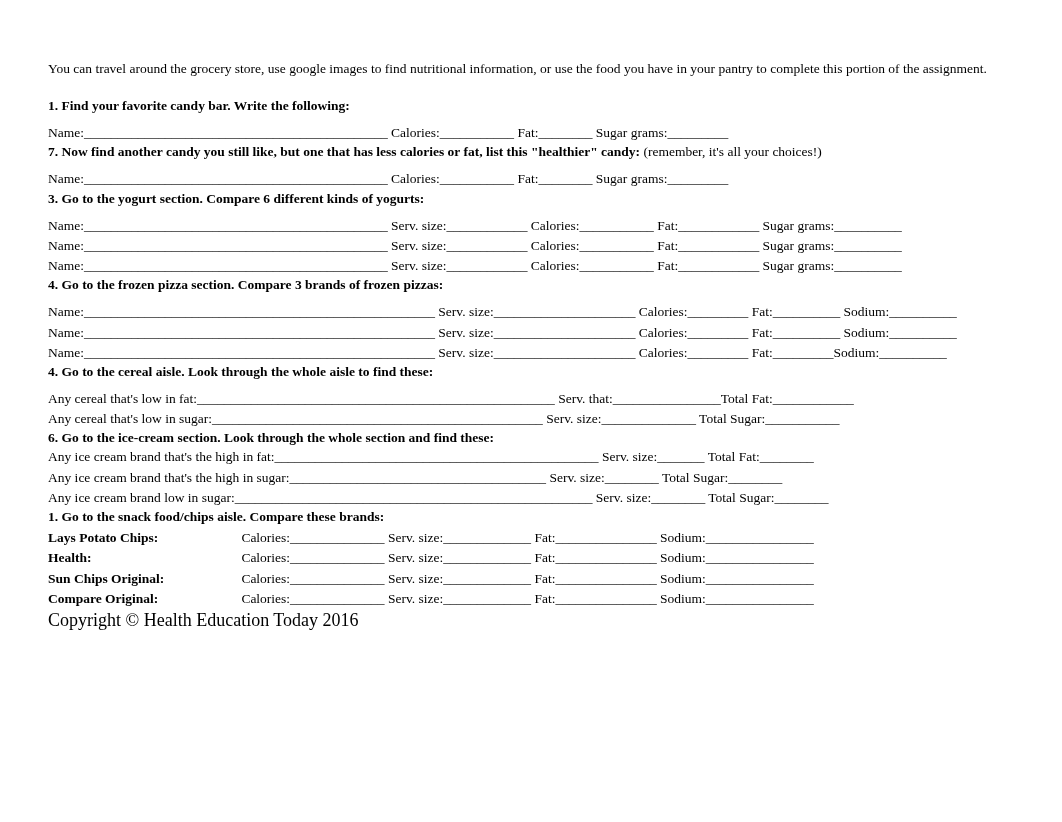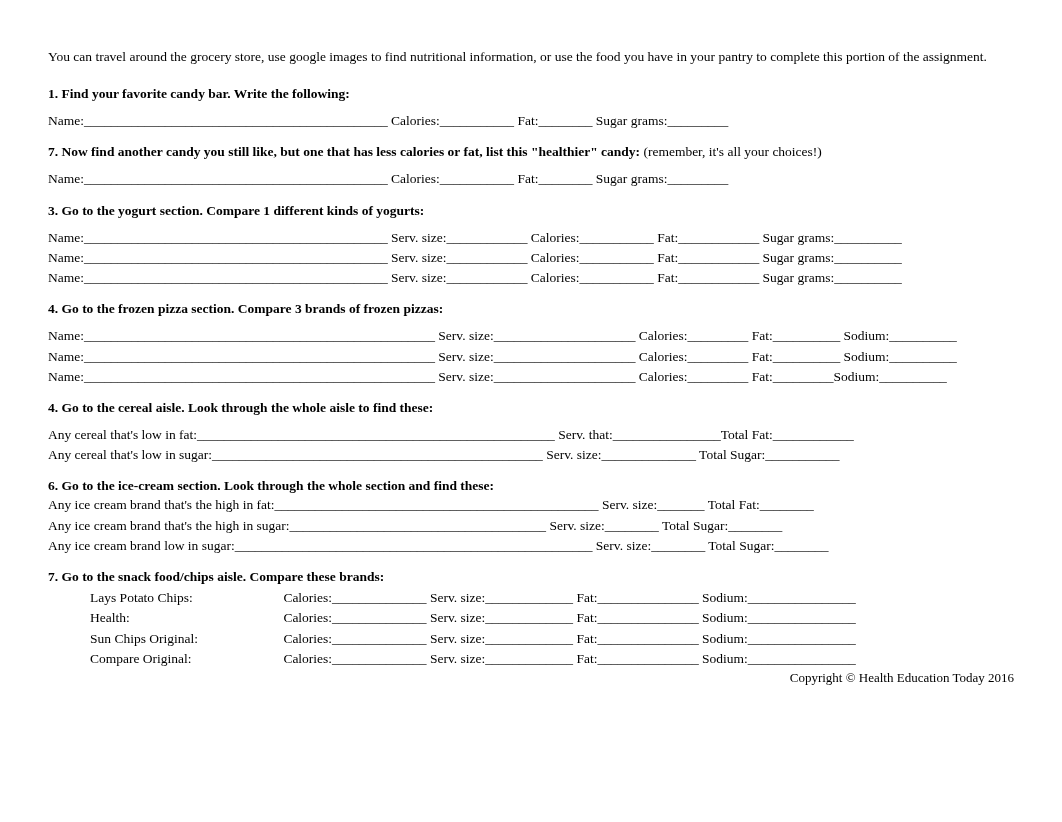--- a/index.html
+++ b/index.html
@@ -8,80 +8,79 @@
     color: #000;
     background: #fff;
     margin: 0;
     padding: 48px 48px 30px 48px;
     width: 1062px;
     box-sizing: border-box;
   }
   .intro {
     margin-bottom: 20px;
     line-height: 1.35;
+    margin-top: 12px;
   }
   .qhead {
     font-weight: bold;
-    margin-top: 14px;
+    margin-top: 2px;
     margin-bottom: 10px;
   }
   .qhead .nonbold {
     font-weight: normal;
   }
   .line {
     margin: 2px 0;
     line-height: 1.35;
   }
   .section6-followup {
     margin-top: 2px;
   }
   .brand-label {
     display: inline-block;
     width: 190px;
-    font-weight: normal;
-    margin-left: 42px;
+    font-weight: bold;
   }
   .footer {
-    text-align: right;
-    font-size: 13px;
+    font-size: 18px;
   }
 </style>
 </head>
 <body>
 
 <div class="intro">You can travel around the grocery store, use google images to find nutritional information, or use the food you have in your pantry to complete this portion of the assignment.</div>
 
 <div class="qhead">1. Find your favorite candy bar. Write the following:</div>
 <div class="line">Name:_____________________________________________ Calories:___________ Fat:________ Sugar grams:_________</div>
 
 <div class="qhead">
   <span>7. Now find another candy you still like, but one that has less calories or fat, list this "healthier" candy:</span><span class="nonbold">   (remember, it's all your choices!)</span>
 </div>
 <div class="line">Name:_____________________________________________ Calories:___________ Fat:________ Sugar grams:_________</div>
 
-<div class="qhead">3. Go to the yogurt section. Compare 1 different kinds of yogurts:</div>
+<div class="qhead">3. Go to the yogurt section. Compare 6 different kinds of yogurts:</div>
 <div class="line">Name:_____________________________________________ Serv. size:____________ Calories:___________ Fat:____________ Sugar grams:__________</div>
 <div class="line">Name:_____________________________________________ Serv. size:____________ Calories:___________ Fat:____________ Sugar grams:__________</div>
 <div class="line">Name:_____________________________________________ Serv. size:____________ Calories:___________ Fat:____________ Sugar grams:__________</div>
 
 <div class="qhead">4. Go to the frozen pizza section. Compare 3 brands of frozen pizzas:</div>
 <div class="line">Name:____________________________________________________ Serv. size:_____________________ Calories:_________ Fat:__________ Sodium:__________</div>
 <div class="line">Name:____________________________________________________ Serv. size:_____________________ Calories:_________ Fat:__________ Sodium:__________</div>
 <div class="line">Name:____________________________________________________ Serv. size:_____________________ Calories:_________ Fat:_________Sodium:__________</div>
 
 <div class="qhead">4. Go to the cereal aisle. Look through the whole aisle to find these:</div>
 <div class="line">Any cereal that's low in fat:_____________________________________________________ Serv. that:________________Total Fat:____________</div>
 <div class="line">Any cereal that's low in sugar:_________________________________________________ Serv. size:______________ Total Sugar:___________</div>
 
 <div class="qhead" style="margin-bottom:2px;">6. Go to the ice-cream section. Look through the whole section and find these:</div>
 <div class="line section6-followup">Any ice cream brand that's the high in fat:________________________________________________ Serv. size:_______ Total Fat:________</div>
 <div class="line">Any ice cream brand that's the high in sugar:______________________________________ Serv. size:________ Total Sugar:________</div>
 <div class="line">Any ice cream brand low in sugar:_____________________________________________________ Serv. size:________ Total Sugar:________</div>
 
-<div class="qhead" style="margin-bottom:4px;">7. Go to the snack food/chips aisle. Compare these brands:</div>
+<div class="qhead" style="margin-bottom:4px;">1. Go to the snack food/chips aisle. Compare these brands:</div>
 <div class="line">
   <span class="brand-label">Lays Potato Chips:</span>
   <span>Calories:______________ Serv. size:_____________ Fat:_______________ Sodium:________________</span>
 </div>
 <div class="line">
   <span class="brand-label">Health:</span>
   <span>Calories:______________ Serv. size:_____________ Fat:_______________ Sodium:________________</span>
 </div>
 <div class="line">
   <span class="brand-label">Sun Chips Original:</span>

